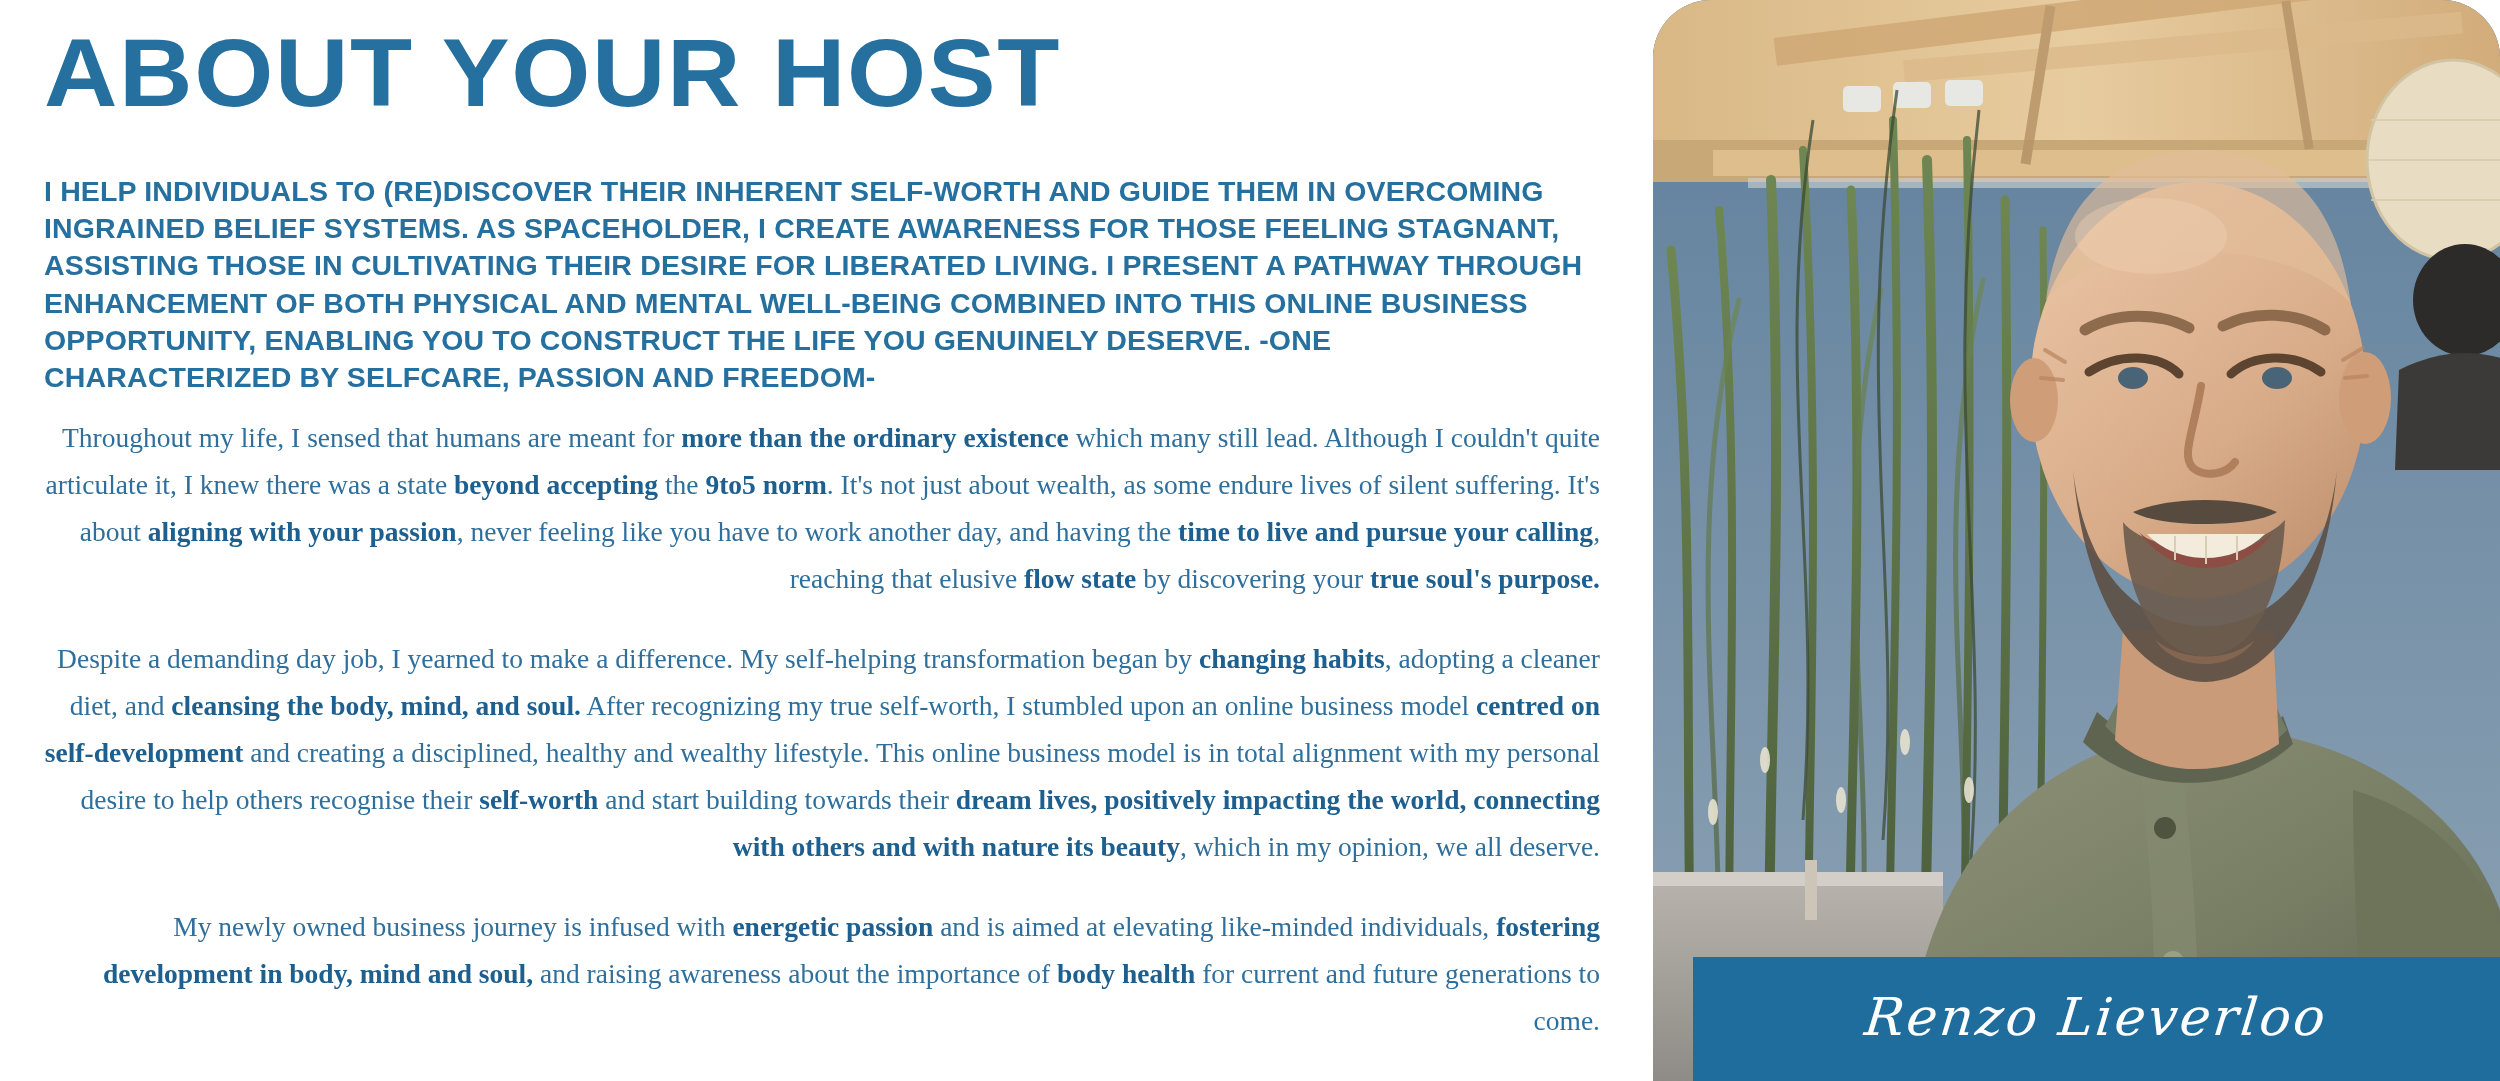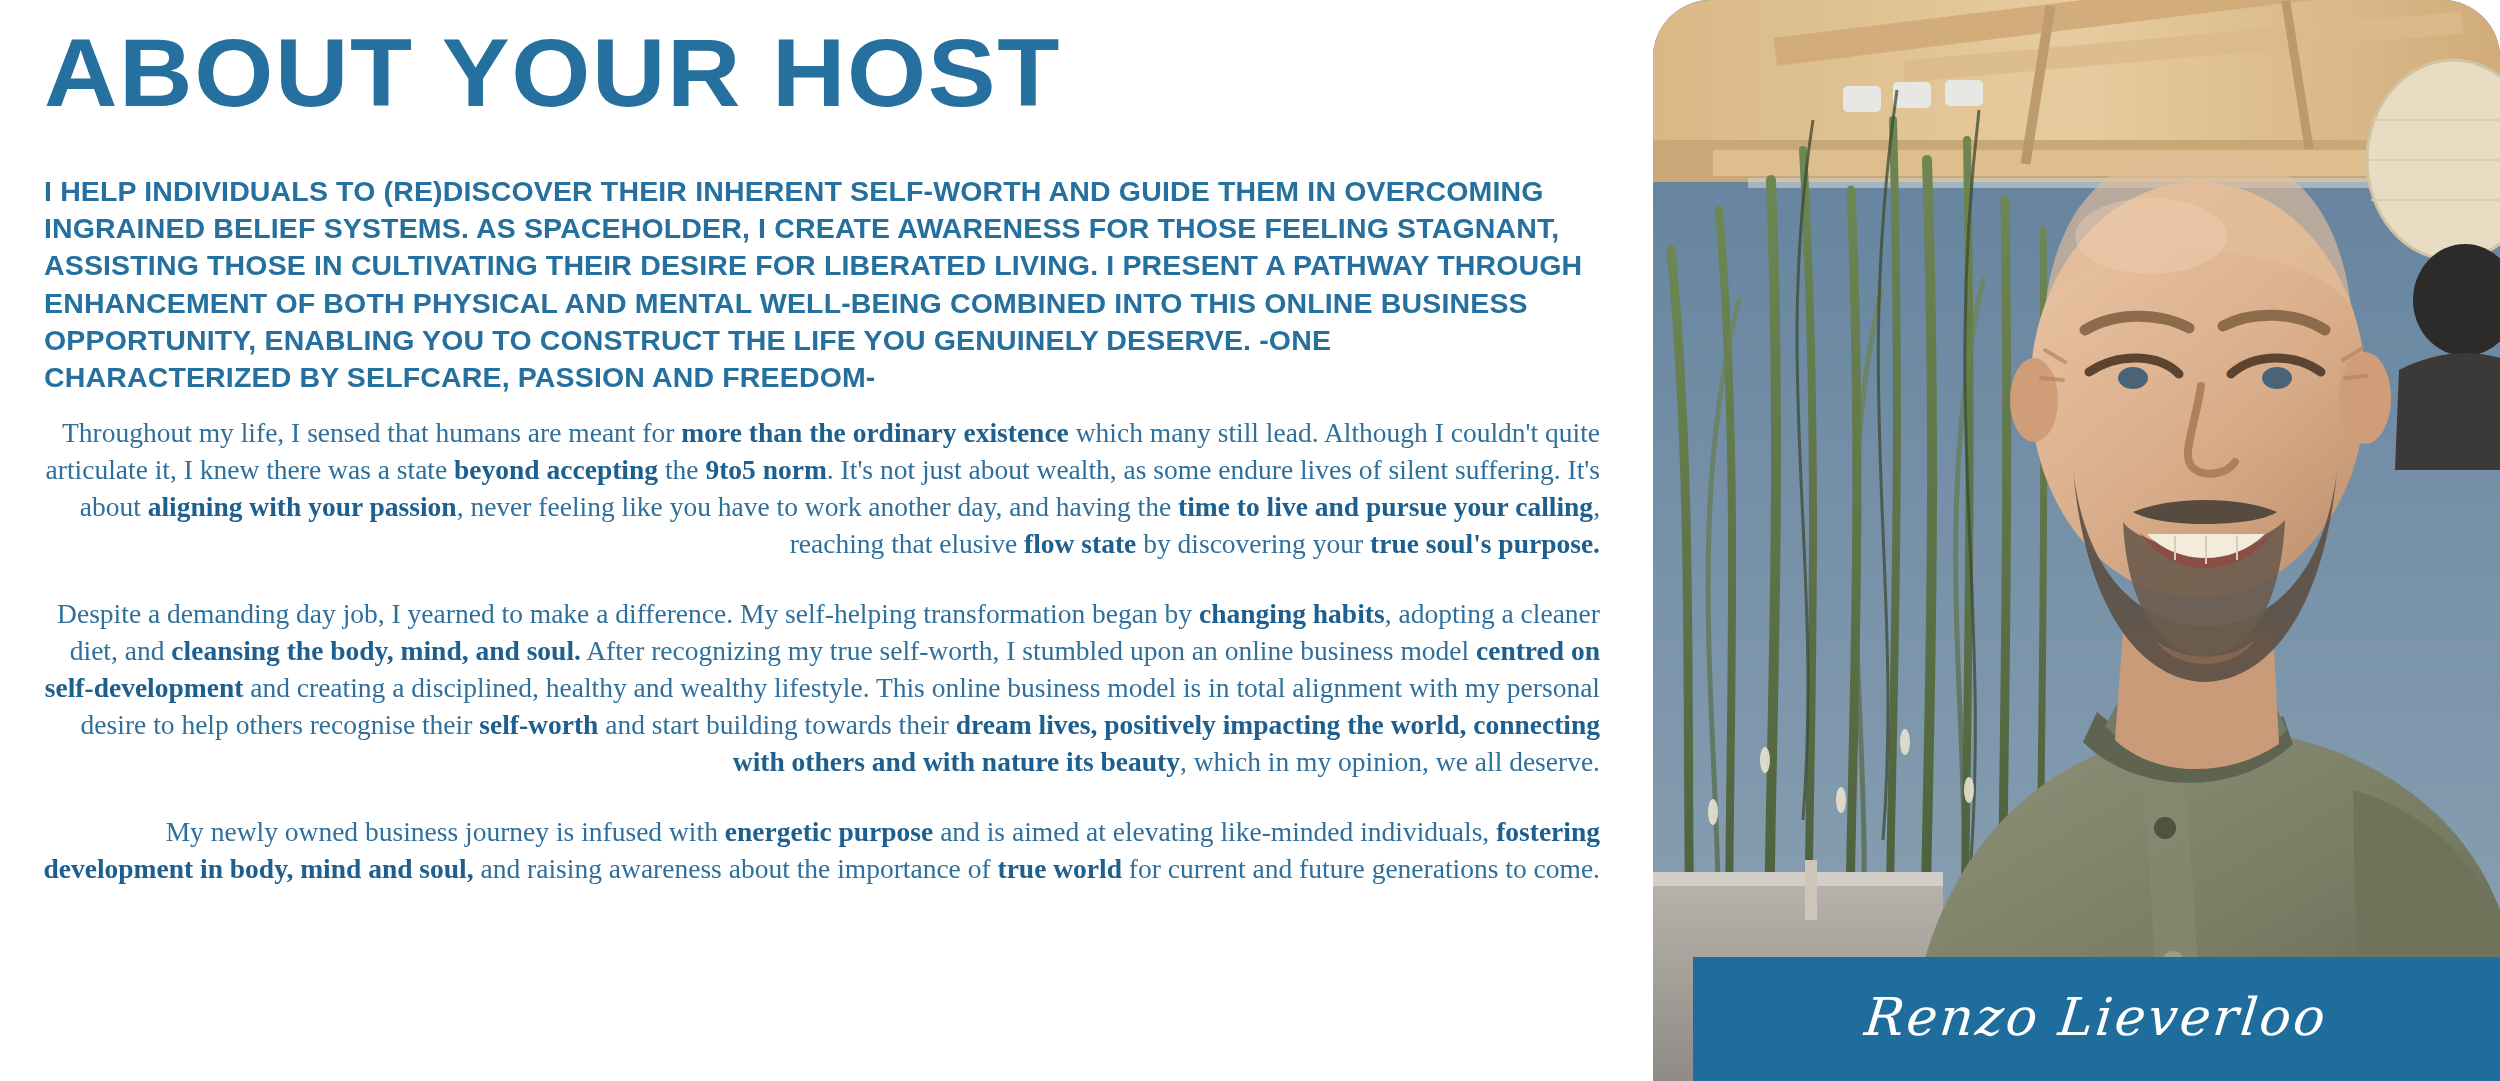--- a/index.html
+++ b/index.html
@@ -65,21 +65,21 @@
 
   .body-wrap {
     position: absolute;
     left: 40px;
     top: 414px;
     width: 1560px;
     text-align: right;
     color: #2e6f9c;
     font-family: "Liberation Serif", serif;
     font-size: 27.5px;
-    line-height: 37px;
+    line-height: 47px;
   }
 
   .para {
     margin: 0;
     text-align: right;
   }
   .para + .para {
     margin-top: 33px;
   }
   .para b {
@@ -137,21 +137,21 @@
 
   <div class="text-col">
 
     <div class="headline">ABOUT YOUR HOST</div>
 
     <div class="subhead">I HELP INDIVIDUALS TO (RE)DISCOVER THEIR INHERENT SELF-WORTH AND GUIDE THEM IN OVERCOMING INGRAINED BELIEF SYSTEMS. AS SPACEHOLDER, I CREATE AWARENESS FOR THOSE FEELING STAGNANT, ASSISTING THOSE IN CULTIVATING THEIR DESIRE FOR LIBERATED LIVING. I PRESENT A PATHWAY THROUGH ENHANCEMENT OF BOTH PHYSICAL AND MENTAL WELL-BEING COMBINED INTO THIS ONLINE BUSINESS OPPORTUNITY, ENABLING YOU TO CONSTRUCT THE LIFE YOU GENUINELY DESERVE. -ONE CHARACTERIZED BY SELFCARE, PASSION AND FREEDOM-</div>
 
     <div class="body-wrap">
       <p class="para">Throughout my life, I sensed that humans are meant for <b>more than the ordinary existence</b> which many still lead. Although I couldn't quite articulate it, I knew there was a state <b>beyond accepting</b> the <b>9to5 norm</b>. It's not just about wealth, as some endure lives of silent suffering. It's about <b>aligning with your passion</b>, never feeling like you have to work another day, and having the <b>time to live and pursue your calling</b>, reaching that elusive <b>flow state</b> by discovering your <b>true soul's purpose.</b></p>
       <p class="para">Despite a demanding day job, I yearned to make a difference. My self-helping transformation began by <b>changing habits</b>, adopting a cleaner diet, and <b>cleansing the body, mind, and soul.</b> After recognizing my true self-worth, I stumbled upon an online business model <b>centred on self-development</b> and creating a disciplined, healthy and wealthy lifestyle. This online business model is in total alignment with my personal desire to help others recognise their <b>self-worth</b> and start building towards their <b>dream lives, positively impacting the world, connecting with others and with nature its beauty</b>, which in my opinion, we all deserve.</p>
-      <p class="para">My newly owned business journey is infused with <b>energetic purpose</b> and is aimed at elevating like-minded individuals, <b>fostering development in body, mind and soul,</b> and raising awareness about the importance of <b>true world</b> for current and future generations to come.</p>
+      <p class="para">My newly owned business journey is infused with <b>energetic passion</b> and is aimed at elevating like-minded individuals, <b>fostering development in body, mind and soul,</b> and raising awareness about the importance of <b>body health</b> for current and future generations to come.</p>
     </div>
 
   </div>
 
   <div class="photo-frame">
     <svg class="photo-svg" viewBox="0 0 847 1081" preserveAspectRatio="xMidYMid slice">
       <defs>
         <linearGradient id="sky" x1="0" y1="0" x2="0" y2="1">
           <stop offset="0%" stop-color="#5f7f9c"></stop>
           <stop offset="100%" stop-color="#8ea3b4"></stop>

